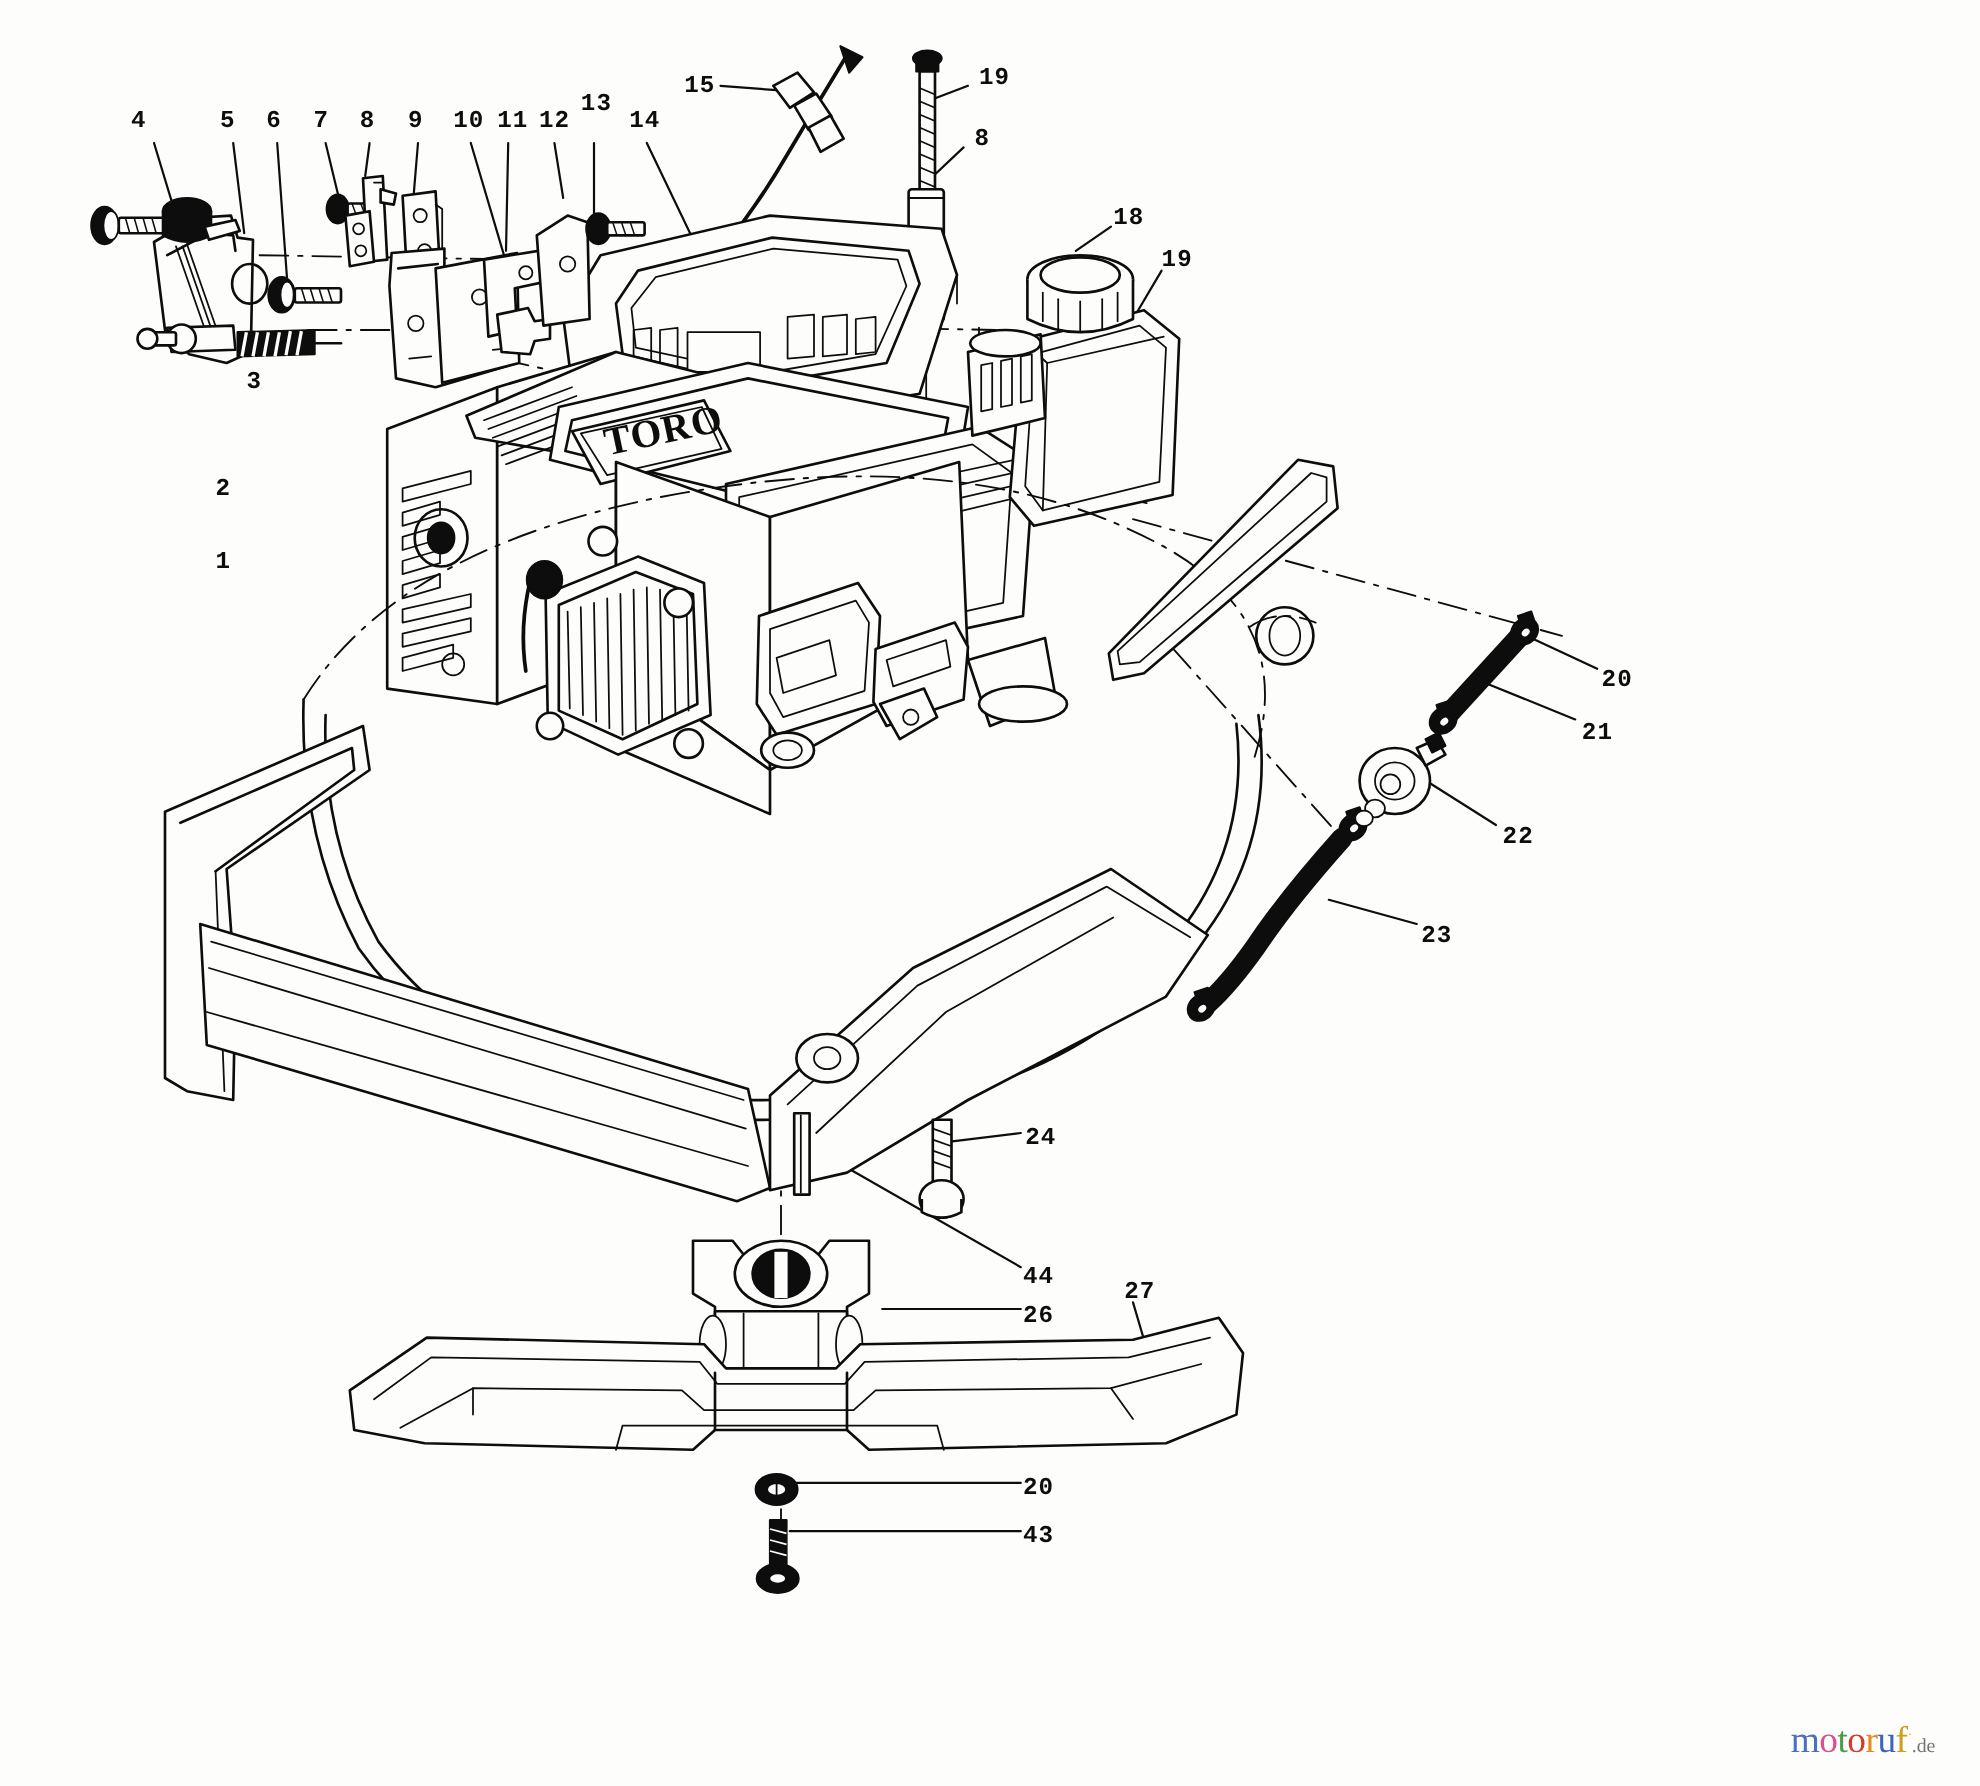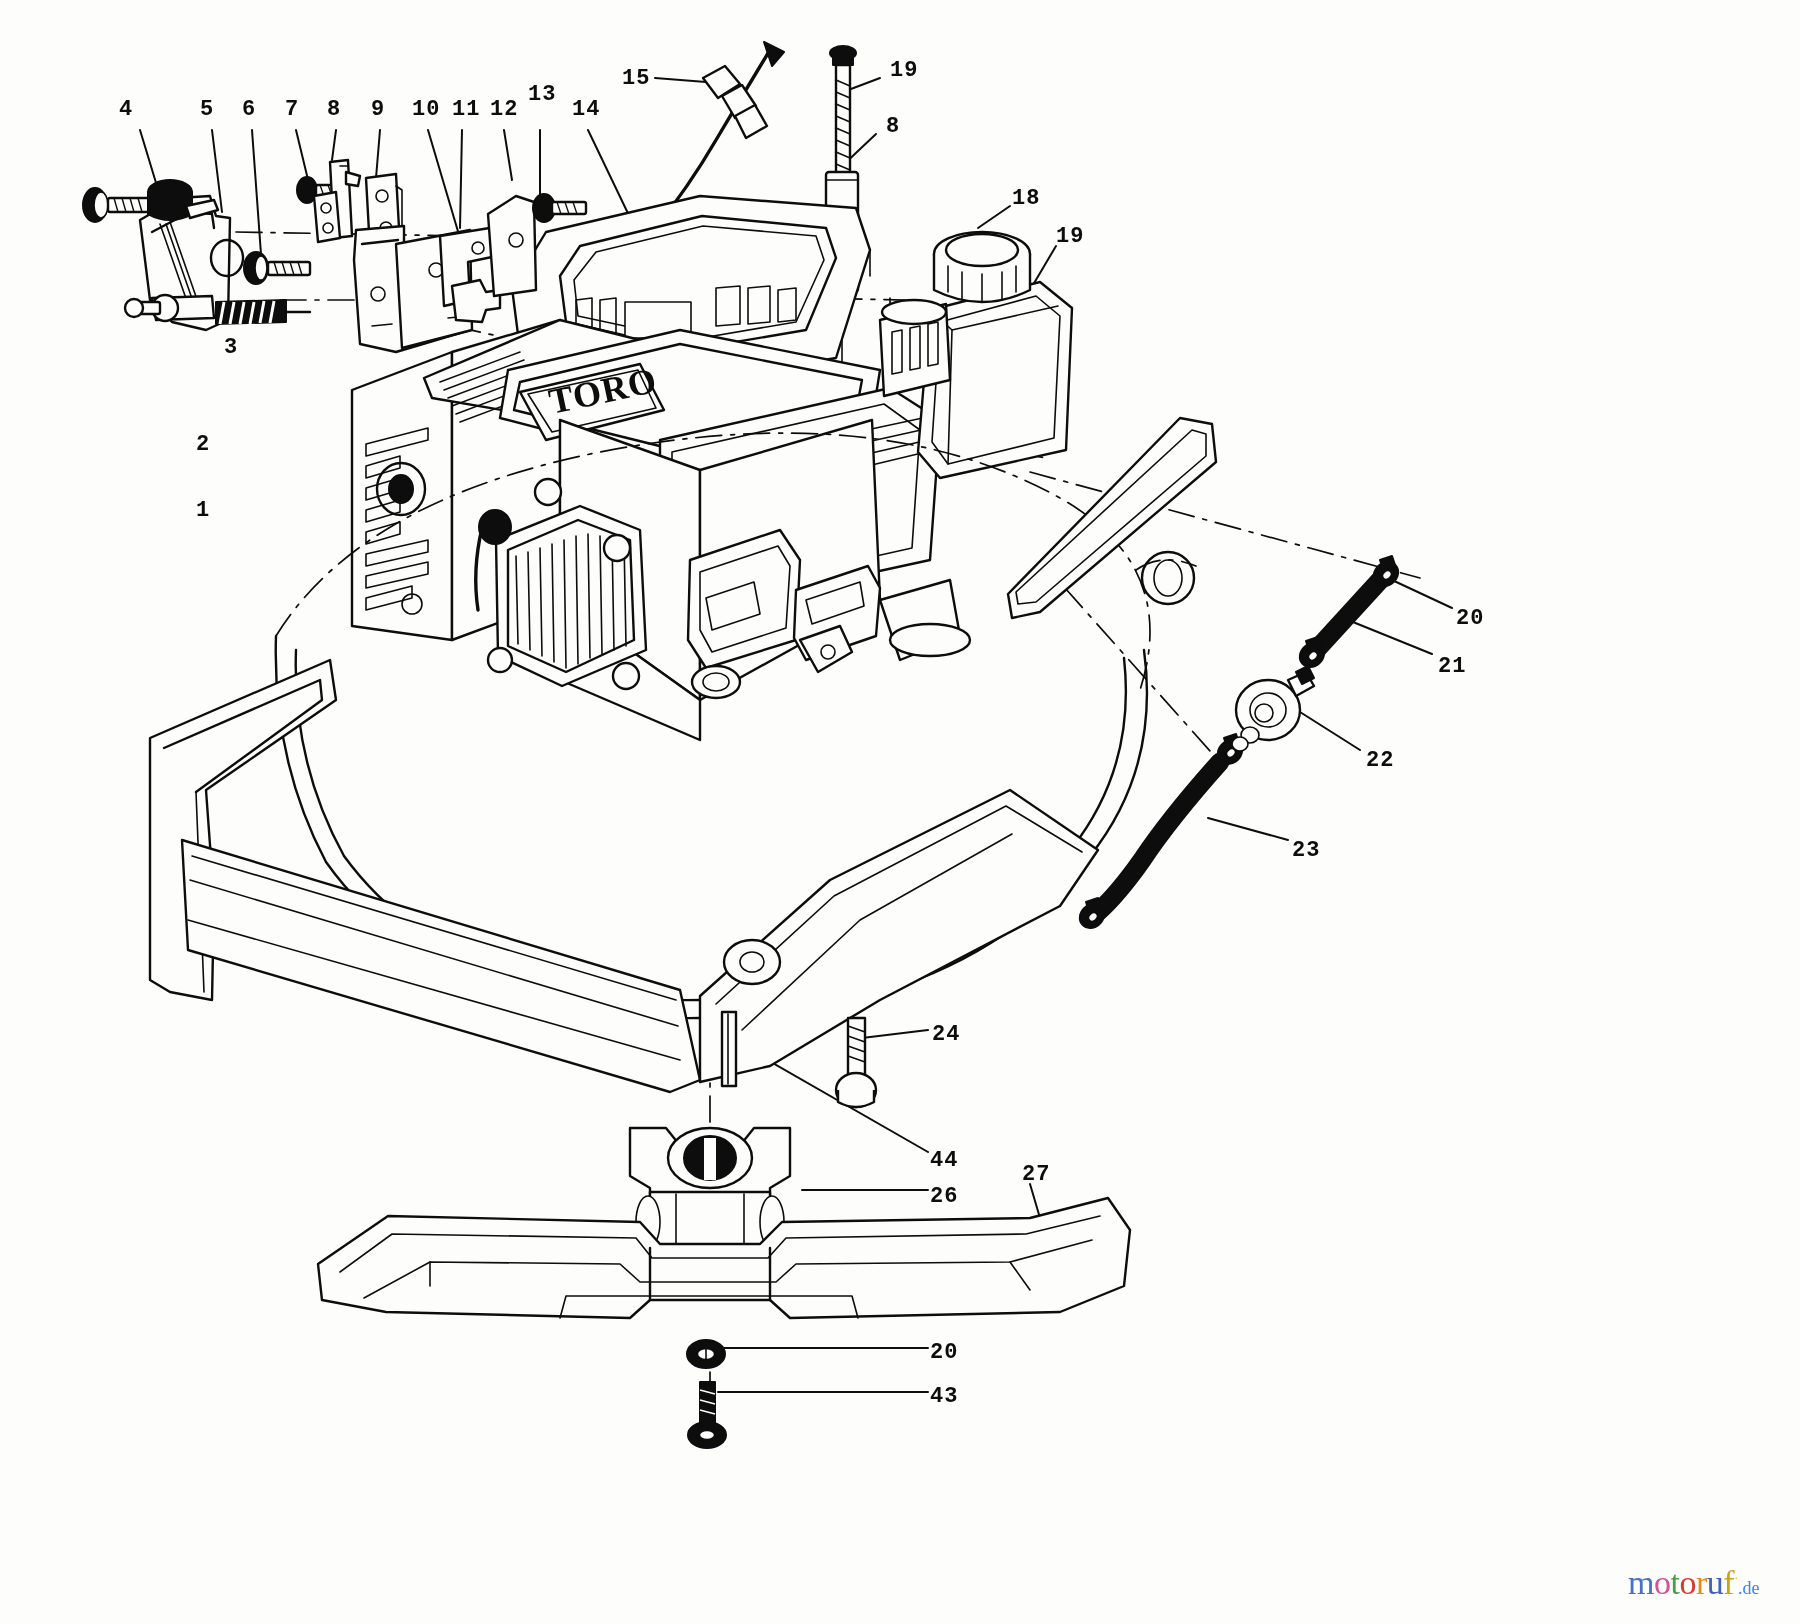--- a/index.html
+++ b/index.html
@@ -25,21 +25,21 @@
   #watermark{
     position:absolute;
     left:1628px;top:1566px;
     font-family:"Liberation Serif", serif;
     font-size:34px;
     letter-spacing:-0.5px;
     white-space:nowrap;
     line-height:1;
   }
   #watermark .wm-l{font-weight:400;}
-  #watermark .wm-de{font-size:18px;color:#3b82f6;letter-spacing:0;}
+  #watermark .wm-de{font-size:18px;color:#737373;letter-spacing:0;}
   #watermark .wm-dot{font-size:13px;vertical-align:super;}
 </style>
 </head>
 <body>
 
 <div id="page">
 
   <svg id="svg-diagram" viewBox="0 0 1800 1624" xmlns="http://www.w3.org/2000/svg">
     <defs>
       <style>

